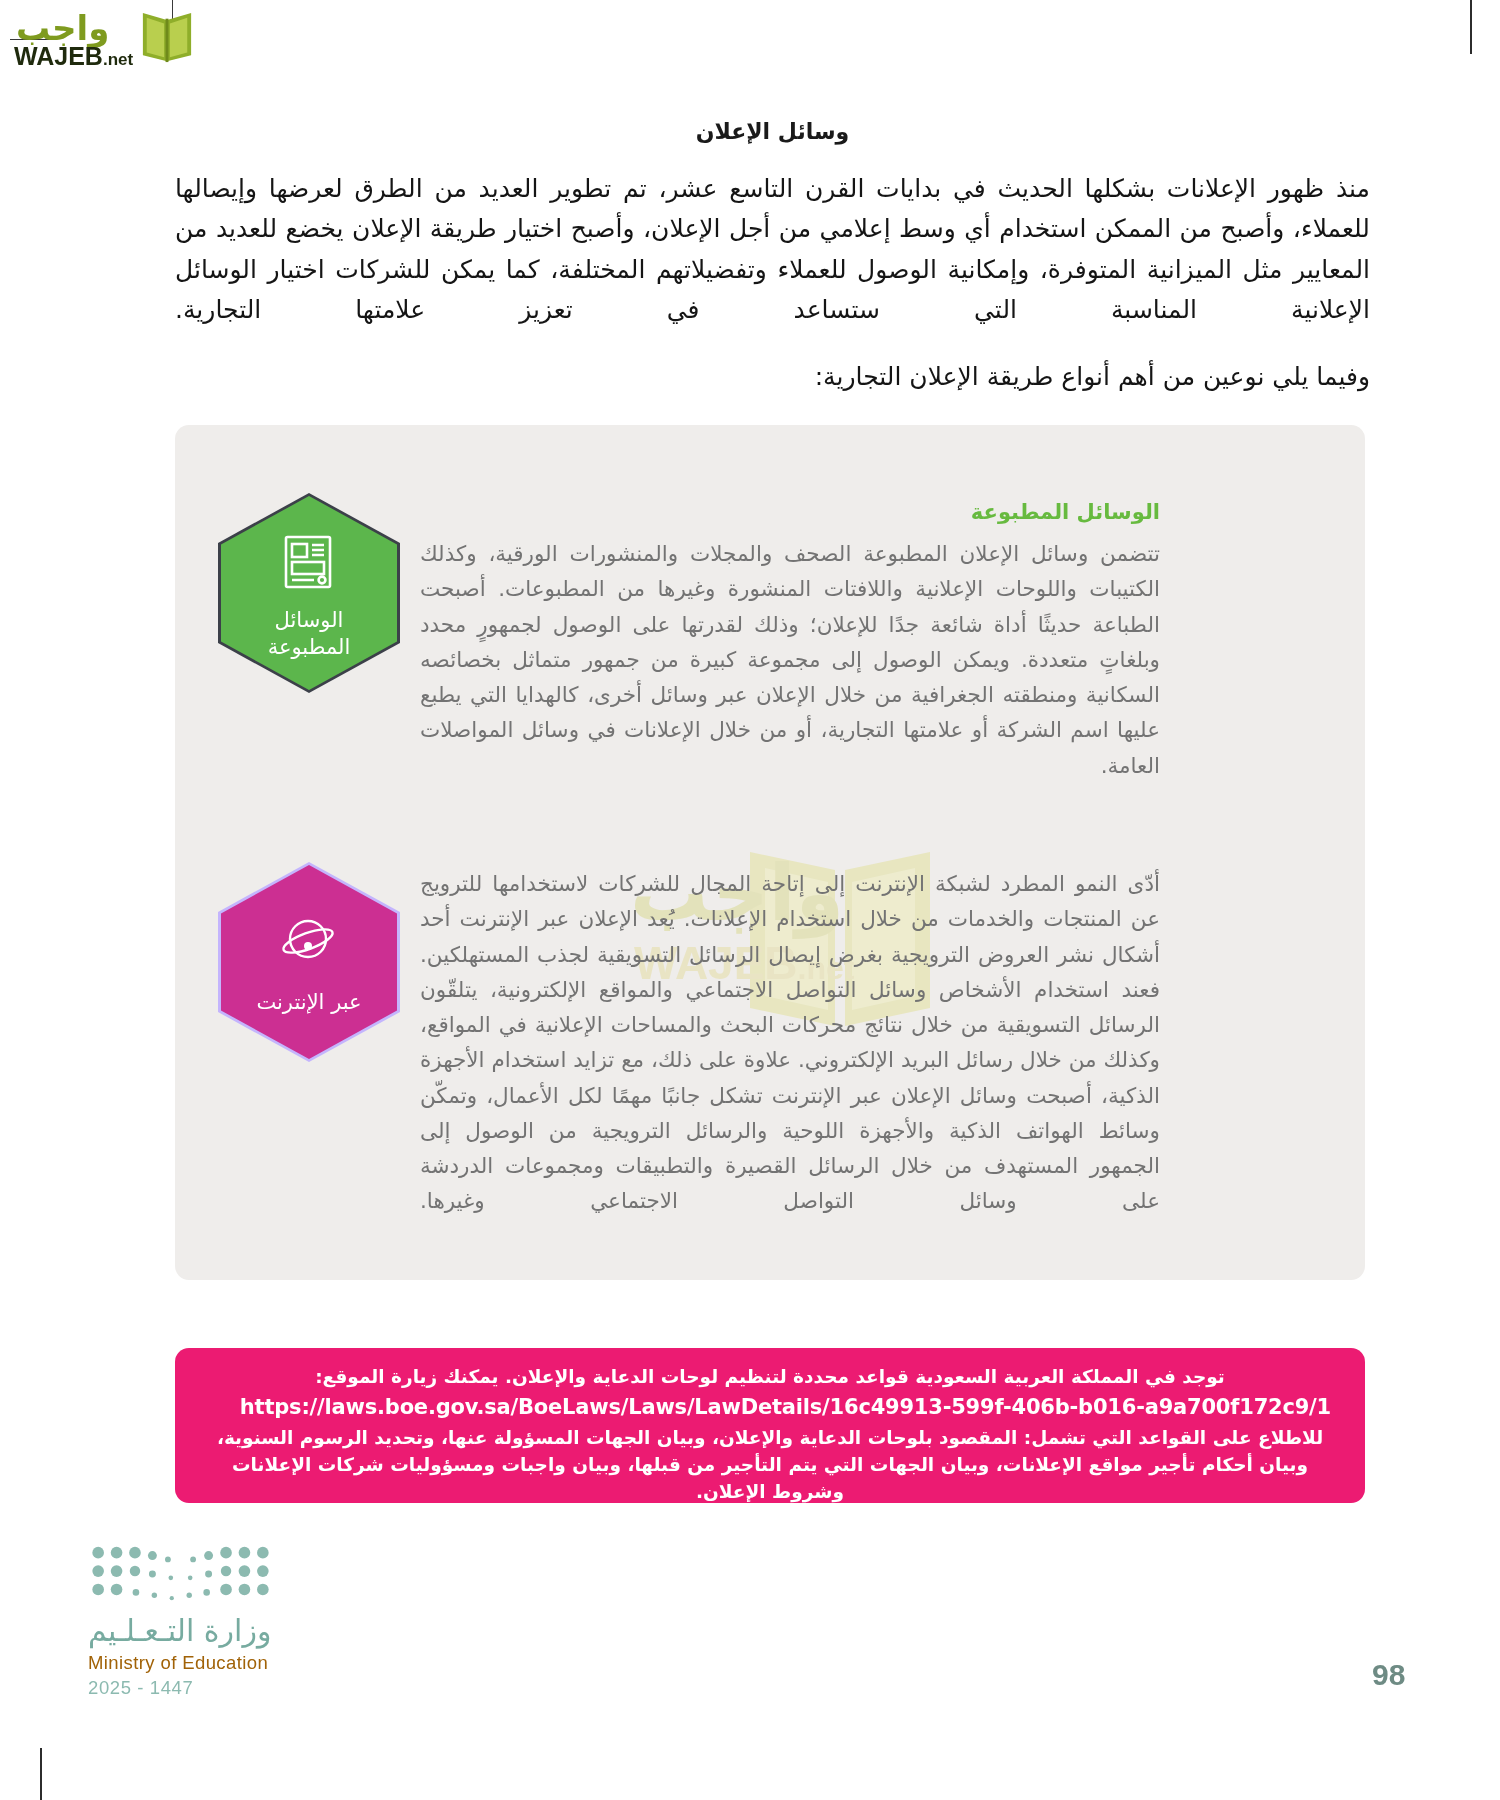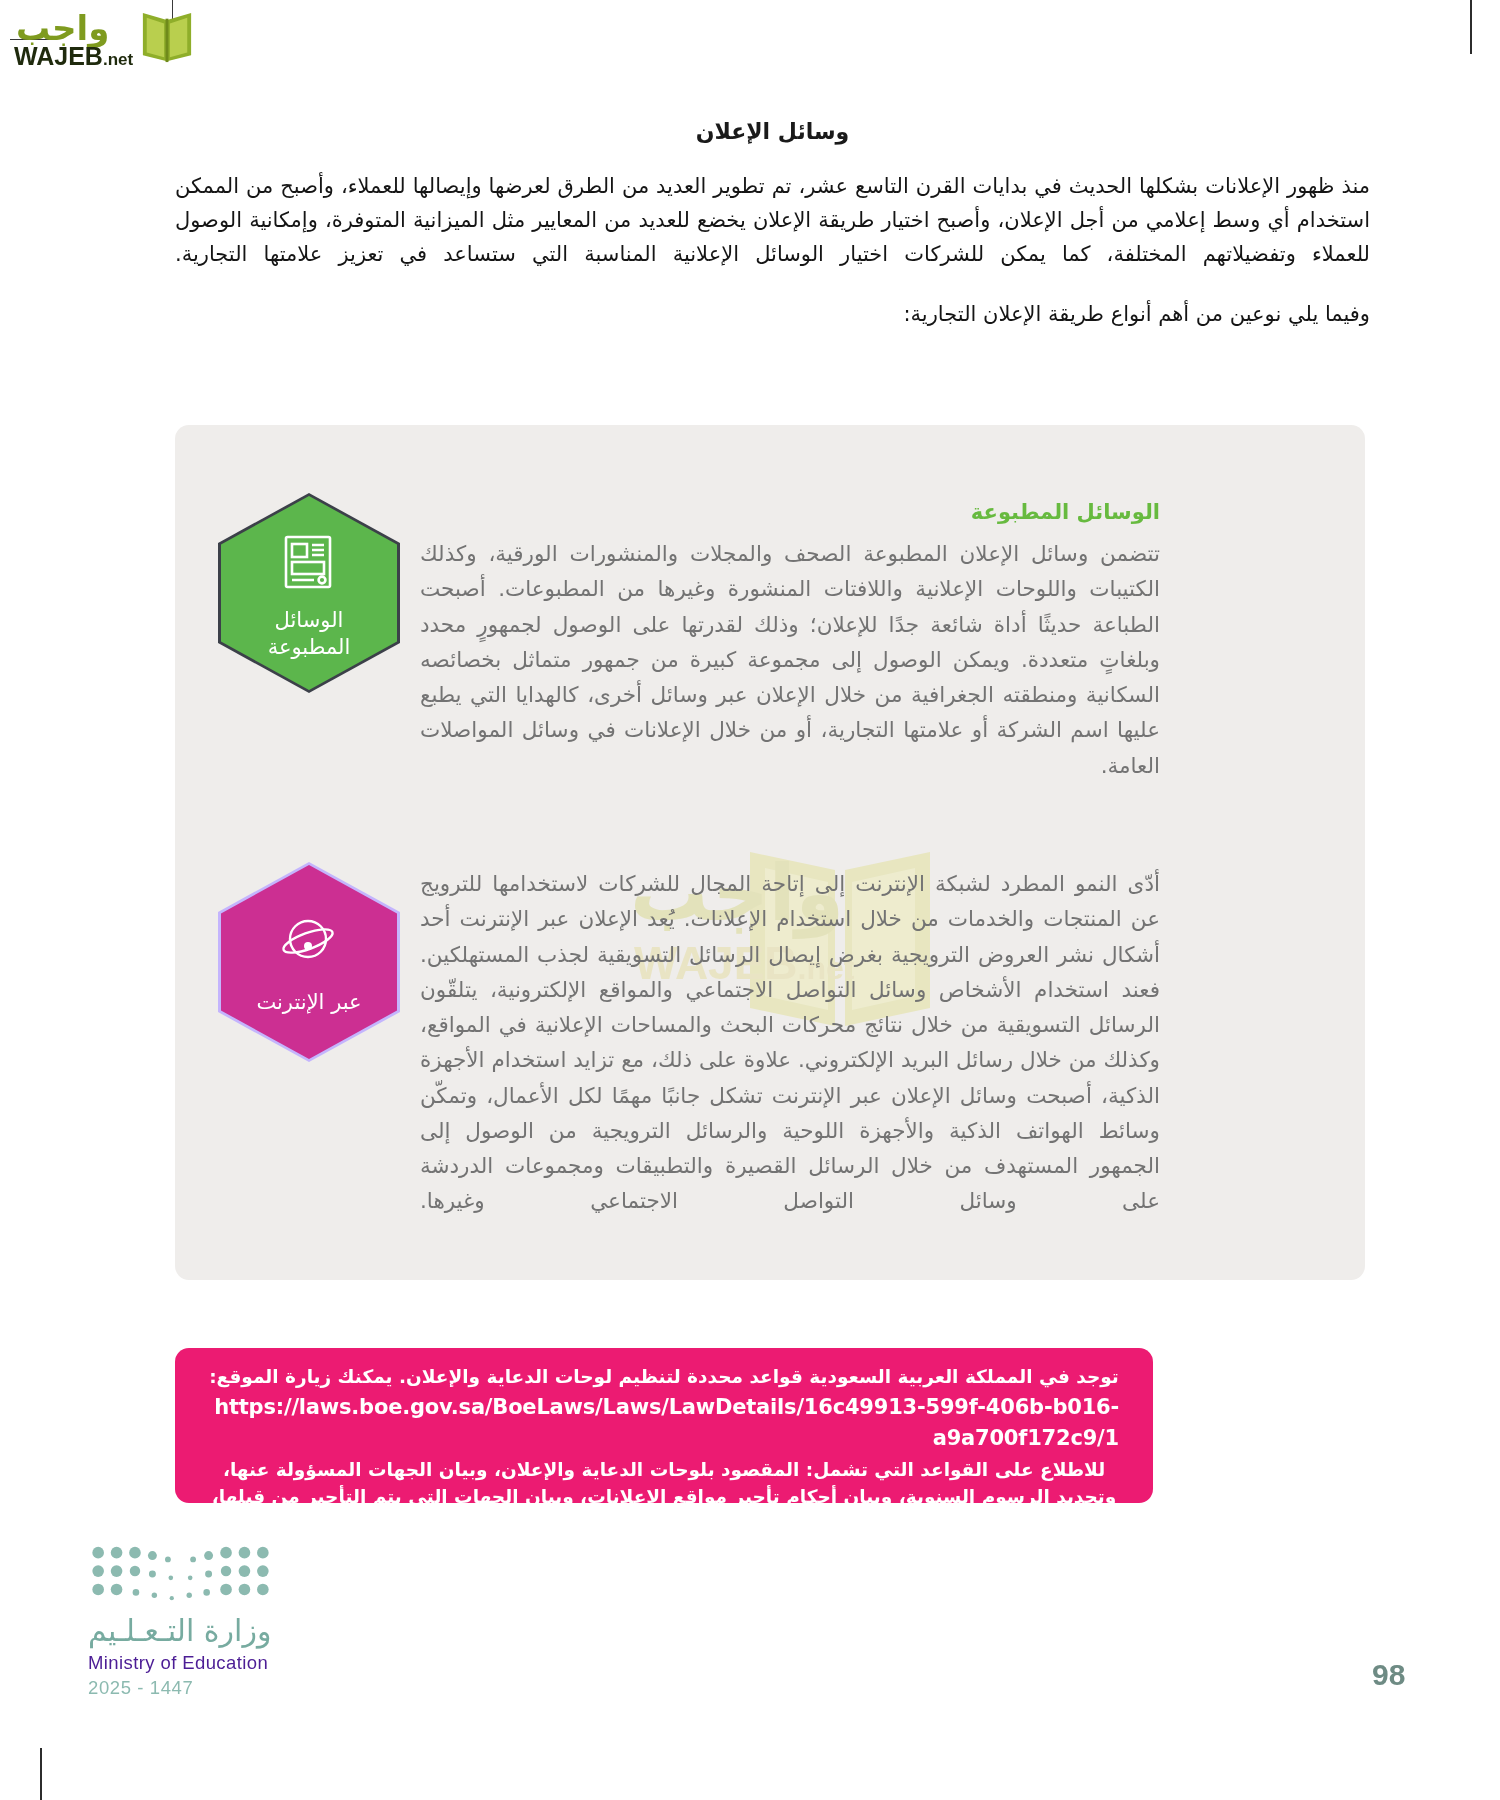--- a/index.html
+++ b/index.html
@@ -104,21 +104,21 @@
     font-size: 22px;
     font-weight: bold;
     color: #1a1a1a;
     text-align: center;
     margin: 0 0 22px 0;
     line-height: 1.3;
   }
 
   .intro-par {
     font-family: "DejaVu Sans", sans-serif;
-    font-size: 21px;
+    font-size: 25px;
     line-height: 1.62;
     color: #151515;
     text-align: justify;
     text-align-last: justify;
     margin: 0 0 26px 0;
   }
   .intro-par.last-right {
     text-align: right;
     text-align-last: right;
     margin-bottom: 0;
@@ -240,21 +240,21 @@
     text-align: justify;
     text-align-last: justify;
     margin: 0;
   }
 
   
   .pink-banner {
     position: absolute;
     left: 175px;
     top: 1348px;
-    width: 978px;
+    width: 1190px;
     height: 155px;
     background: #ec1b72;
     border-radius: 14px;
     box-sizing: border-box;
     padding: 16px 34px;
     color: #ffffff;
     text-align: center;
   }
   .banner-line {
     font-family: "DejaVu Sans", sans-serif;
@@ -289,21 +289,21 @@
     font-size: 30px;
     color: #77aba0;
     margin-top: 9px;
     letter-spacing: 1px;
     direction: rtl;
     text-align: left;
   }
   .moe-en {
     font-family: "Liberation Sans", sans-serif;
     font-size: 18.5px;
-    color: #4c1d95;
+    color: #a16207;
     margin-top: 4px;
     letter-spacing: 0.4px;
   }
   .moe-yr {
     font-family: "Liberation Sans", sans-serif;
     font-size: 18.5px;
     color: #8cbab0;
     margin-top: 3px;
     letter-spacing: 0.6px;
   }

